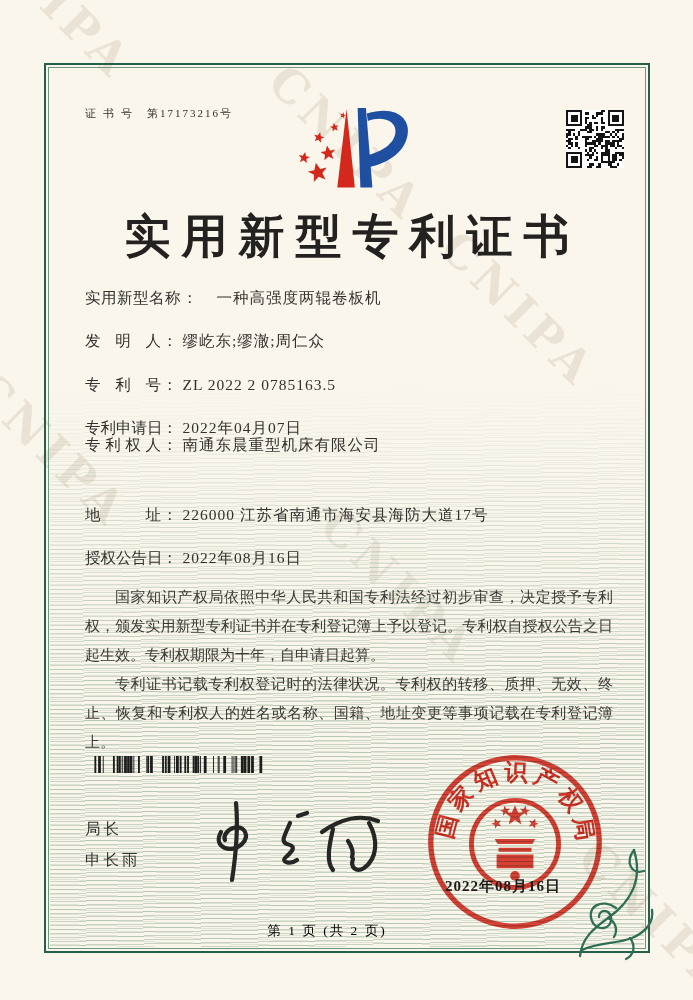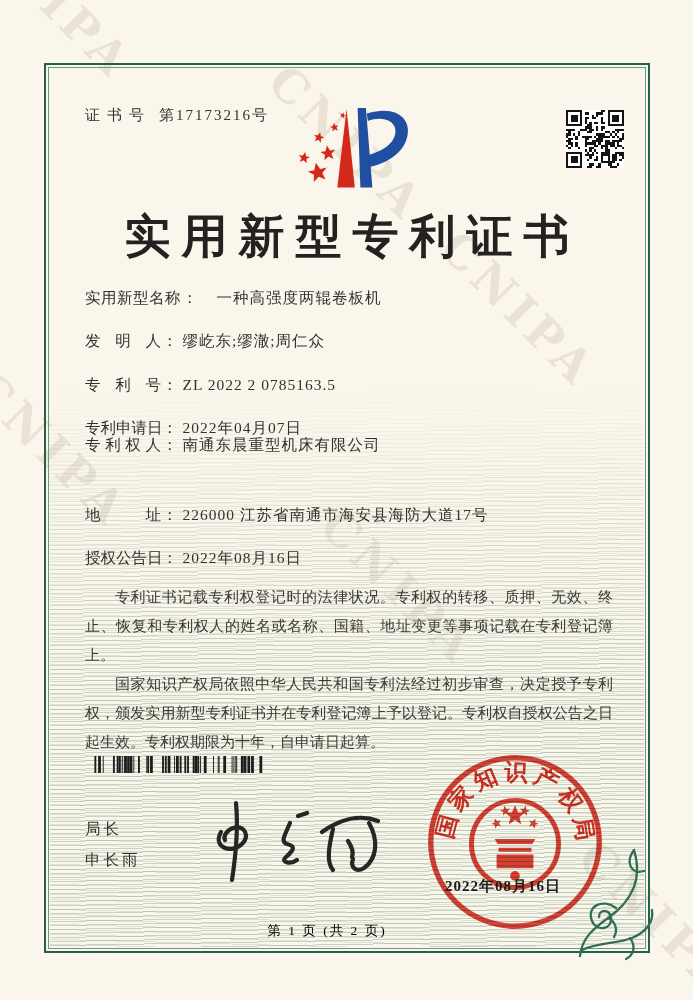--- a/index.html
+++ b/index.html
@@ -24,21 +24,21 @@
   .frame-inner{position:absolute;inset:2px;border:1px solid #6d977f;}
   
   .guilloche{
     position:absolute;inset:4px;pointer-events:none;
     background-image:
       repeating-linear-gradient(179deg, rgba(118,156,126,.38) 0 1px, rgba(118,156,126,0) 1px 4px),
       repeating-linear-gradient(181.5deg, rgba(118,156,126,.22) 0 1px, rgba(118,156,126,0) 1px 5px);
     -webkit-mask-image:linear-gradient(180deg, transparent 0 36%, rgba(0,0,0,.55) 52%, #000 72%);
     mask-image:linear-gradient(180deg, transparent 0 36%, rgba(0,0,0,.55) 52%, #000 72%);
   }
-  .cert-no{position:absolute;left:85px;top:106px;font-size:15px;}
+  .cert-no{position:absolute;left:85px;top:106px;font-size:11px;}
   .cert-no .lbl{letter-spacing:7px;margin-right:8px;}
   .cert-no .num{letter-spacing:2px;}
   .logo{position:absolute;left:293px;top:103px;width:120px;height:95px;}
   .qr{position:absolute;left:566px;top:110px;width:58px;height:58px;}
   .title{
     position:absolute;left:44px;top:206px;width:606px;text-align:center;
     font-size:46px;font-weight:700;letter-spacing:11px;padding-left:11px;
     box-sizing:border-box;color:#242220;
   }
   .frow{position:absolute;left:85px;font-size:15.5px;white-space:nowrap;}
@@ -133,22 +133,22 @@
   <div class="frow" style="top:505px;">
     <span class="flabel">地址</span><span class="fcolon">：</span><span class="fvalue">226000 江苏省南通市海安县海防大道17号</span>
   </div>
   <div class="frow" style="top:548px;width:528px;">
     <span>
       <span class="flabel">授权公告日</span><span class="fcolon">：</span><span class="fvalue">2022年08月16日</span>
     </span>
   </div>
 
   <div class="paras">
+    <p>国家知识产权局依照中华人民共和国专利法经过初步审查，决定授予专利权，颁发实用新型专利证书并在专利登记簿上予以登记。专利权自授权公告之日起生效。专利权期限为十年，自申请日起算。</p>
     <p>专利证书记载专利权登记时的法律状况。专利权的转移、质押、无效、终止、恢复和专利权人的姓名或名称、国籍、地址变更等事项记载在专利登记簿上。</p>
-    <p>国家知识产权局依照中华人民共和国专利法经过初步审查，决定授予专利权，颁发实用新型专利证书并在专利登记簿上予以登记。专利权自授权公告之日起生效。专利权期限为十年，自申请日起算。</p>
   </div>
 
   <svg class="barcode" viewBox="0 0 192 22" preserveAspectRatio="none" aria-hidden="true">
     <g fill="#1d1d1d">
         <rect x="8" y="0" width="2" height="22"></rect>
         <rect x="12" y="0" width="3" height="22"></rect>
         <rect x="17" y="0" width="1" height="22"></rect>
         <rect x="28" y="0" width="2" height="22"></rect>
         <rect x="32" y="0" width="2" height="22"></rect>
         <rect x="34" y="0" width="2" height="22"></rect>

